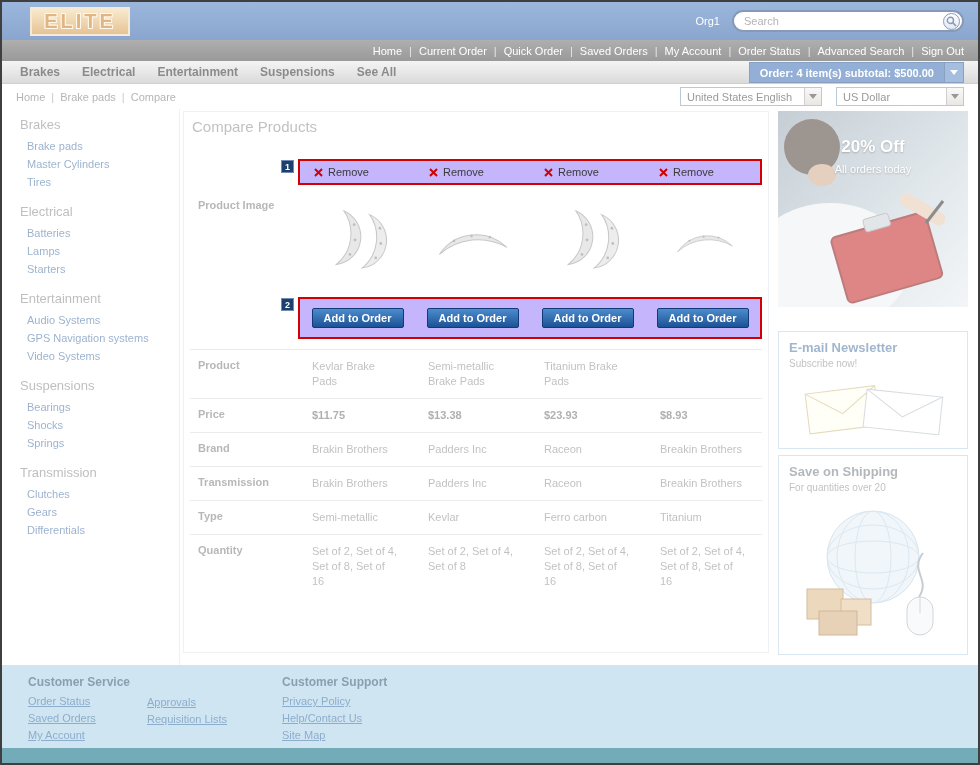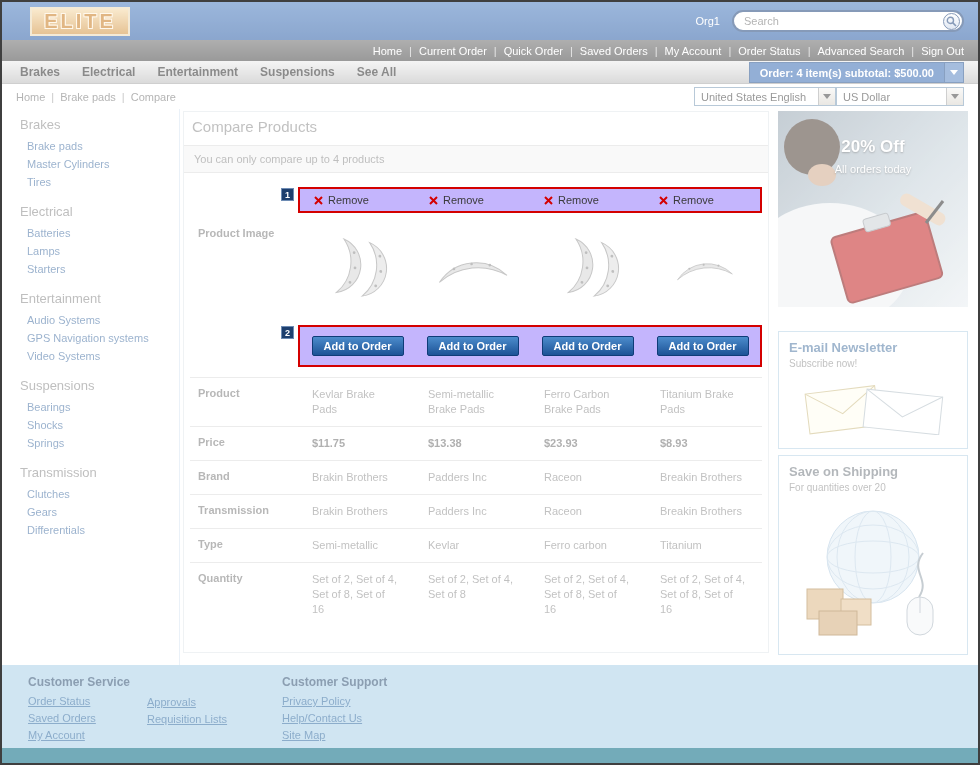--- a/index.html
+++ b/index.html
@@ -35,21 +35,21 @@
   .order-box .olabel { padding:0 10px; }
   .order-chev { width:19px; height:100%; background:#5b87c4; border-left:1px solid #27528f; display:flex; align-items:center; justify-content:center; }
   .tri-down-w { width:0; height:0; border-left:4px solid transparent; border-right:4px solid transparent; border-top:5px solid #fff; }
   .tri-down-d { width:0; height:0; border-left:4px solid transparent; border-right:4px solid transparent; border-top:5px solid #444; }
 
   
   .crumbrow { height:25px; display:flex; align-items:center; padding:0 14px; background:#fff; }
   .crumb { font-size:11px; color:#777; cursor:pointer; }
   .crumb:not(:last-of-type)::after { content:"|"; color:#999; margin:0 6px; }
   .crumb.current { cursor:default; }
-  .locale { margin-left:auto; display:flex; }
+  .locale { margin-left:auto; display:flex; gap:14px; }
   .select { height:19px; border:1px solid #7f9db9; background:#fff; display:flex; align-items:center; font-size:11px; color:#444; cursor:pointer; }
   .select .val { flex:1; padding:0 6px; white-space:nowrap; overflow:hidden; }
   .select .arrow { width:17px; height:100%; background:linear-gradient(#f5f4f2,#d8d4cc); border-left:1px solid #a8a8a8;
                    display:flex; align-items:center; justify-content:center; }
   .sel-lang { width:142px; } .sel-cur { width:128px; }
 
   
   .bodyrow { display:flex; align-items:stretch; height:556px; background:#fff; padding:0 8px; }
   .sidebar { width:170px; padding:8px 0 0 10px; border-right:1px solid #d9e6f2; }
   .side-section { margin-bottom:13px; }
@@ -205,21 +205,20 @@
       <div class="side-section">
         <div class="side-title">Transmission</div>
         <span class="side-item">Clutches</span>
         <span class="side-item">Gears</span>
         <span class="side-item">Differentials</span>
       </div>
     </div>
 
     <div class="main">
       <div class="page-title">Compare Products</div>
-      <div class="notice">You can only compare up to 4 products</div>
 
       <div class="cmp">
 
         <div class="row remove-row">
           <div></div>
           <div class="hl-wrap">
             <div class="badge">1</div>
             <div class="hl-box">
               <span class="remove-cell">
                 <svg width="9" height="9" viewBox="0 0 9 9">
@@ -311,21 +310,20 @@
               <button class="add-btn">Add to Order</button>
               <button class="add-btn">Add to Order</button>
             </div>
           </div>
         </div>
 
         <div class="row drow">
           <div class="rlabel">Product</div>
           <div class="rval">Kevlar Brake Pads</div>
           <div class="rval">Semi-metallic Brake Pads</div>
-          <div class="rval">Ferro Carbon Brake Pads</div>
           <div class="rval">Titanium Brake Pads</div>
         </div>
         <div class="row drow price">
           <div class="rlabel">Price</div>
           <div class="rval">$11.75</div>
           <div class="rval">$13.38</div>
           <div class="rval">$23.93</div>
           <div class="rval">$8.93</div>
         </div>
         <div class="row drow">

